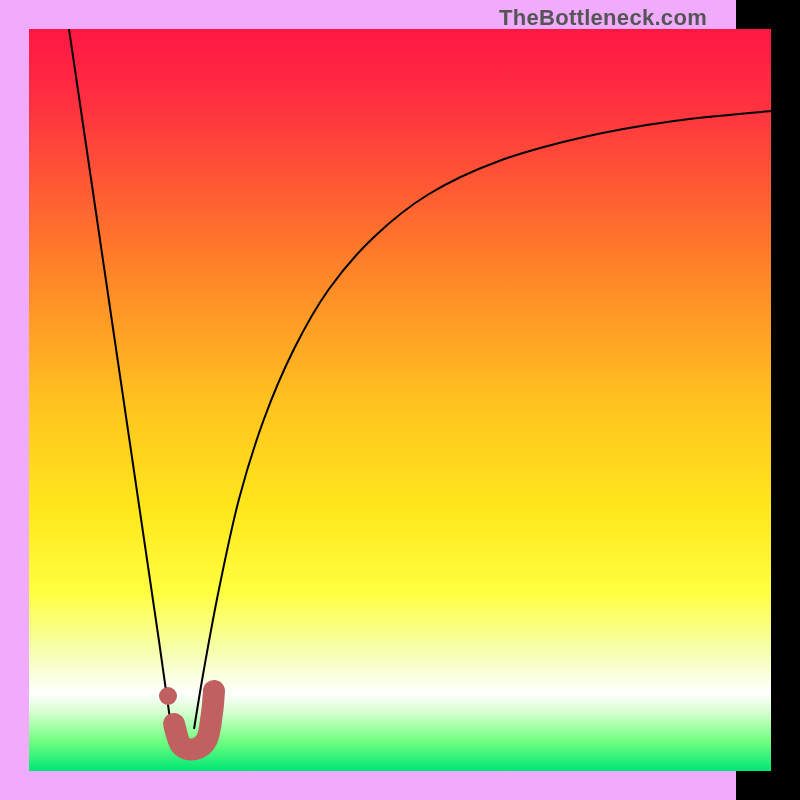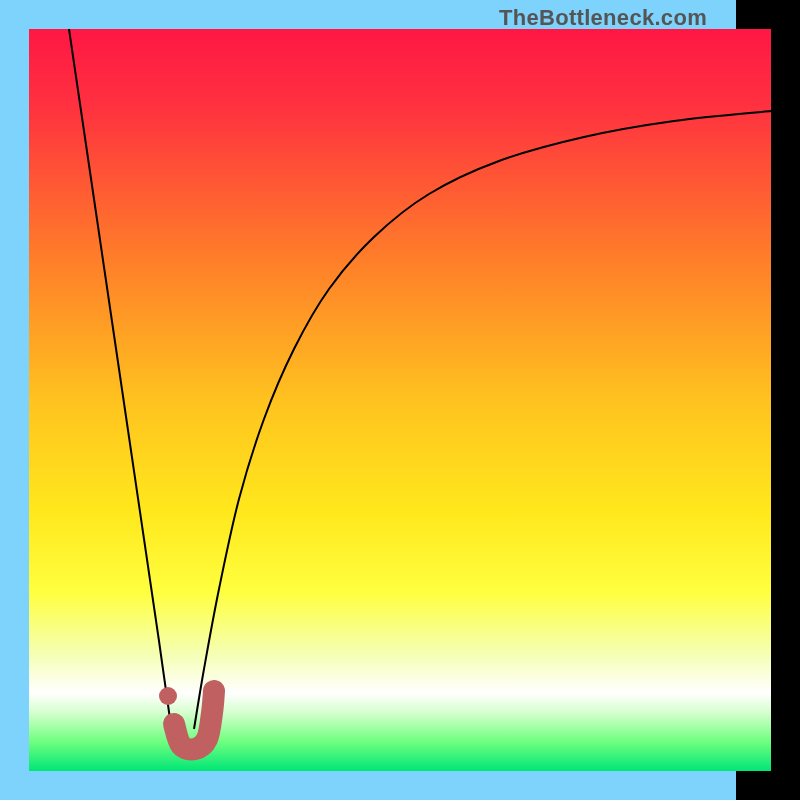--- a/index.html
+++ b/index.html
@@ -1,16 +1,16 @@
 <!DOCTYPE html>
 <html><head>
 <meta charset="utf-8">
 <style>
   html,body{margin:0;padding:0;width:800px;height:800px;overflow:hidden;background:#000}
-  .outer{position:relative;width:736px;height:800px;background:#7dd3fc;font-family:Arial,Helvetica,sans-serif}
+  .outer{position:relative;width:736px;height:800px;background:#f0abfc;font-family:Arial,Helvetica,sans-serif}
   .plot{position:absolute;left:29px;top:29px;width:742px;height:742px;overflow:hidden}
   .gradient{position:absolute;inset:0}
   .watermark{position:absolute;top:5px;right:29px;color:#555;font-size:22px;font-weight:bold;letter-spacing:.3px}
   svg.curves{position:absolute;inset:0;width:742px;height:742px;overflow:visible}
   .curve-line{fill:none;stroke:#000;stroke-width:2px}
   .marker{fill:#c06060;stroke:none}
   .marker-line{fill:none;stroke:#c06060;stroke-width:22px;stroke-linecap:round}
 </style>
 </head>
 <body>

